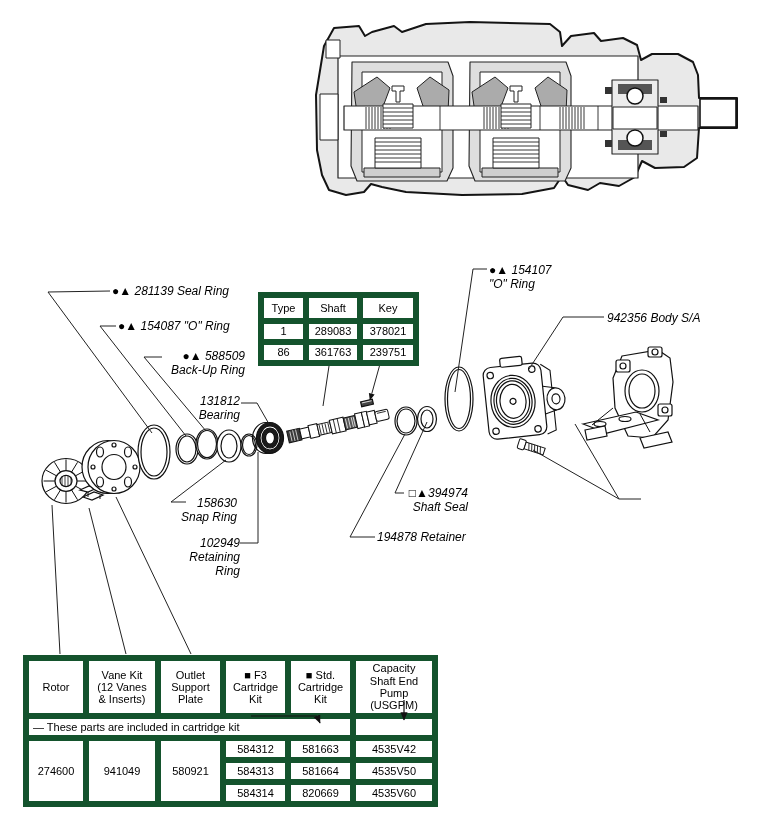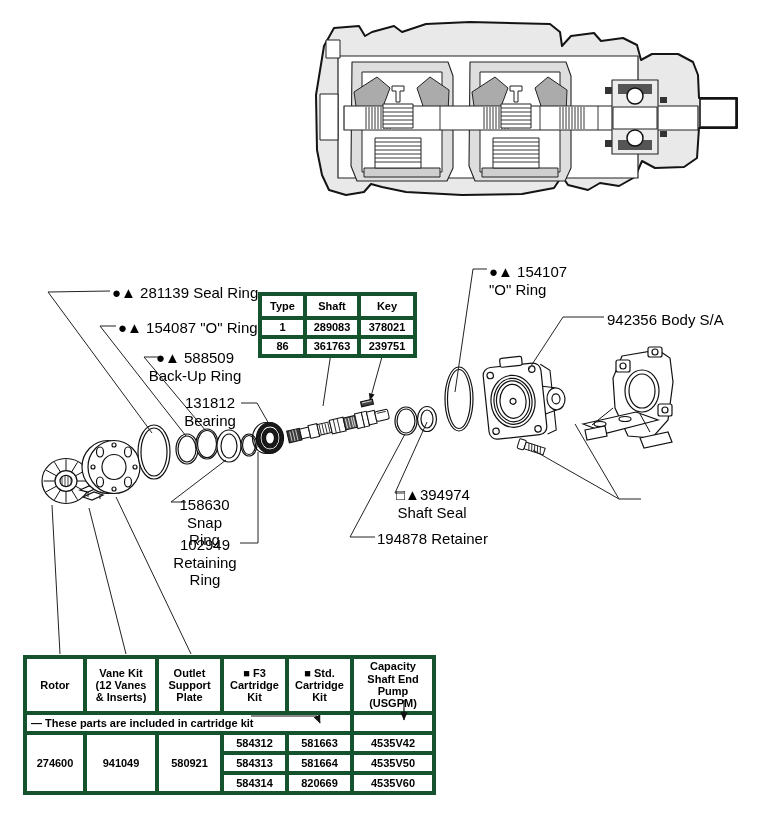--- a/index.html
+++ b/index.html
@@ -1,24 +1,24 @@
 <!DOCTYPE html>
 <html><head>
 <meta charset="utf-8">
 <style>
   html,body{margin:0;padding:0;background:#fff;}
   .page{position:relative;width:761px;height:827px;background:#fff;overflow:hidden;
         font-family:"Liberation Sans",sans-serif;color:#000;}
   svg.art{position:absolute;left:0;top:0;z-index:1;}
   svg.overlay{position:absolute;left:0;top:0;z-index:4;pointer-events:none;}
-  .lbl{position:absolute;z-index:3;font-size:15px;line-height:1.18;white-space:pre-line;}
-  .lbl.c{text-align:center;}
+  .lbl{position:absolute;z-index:3;font-size:12px;line-height:1.18;white-space:pre-line;font-style:italic;}
+  .lbl.c{text-align:right;}
   table.tbl{position:absolute;z-index:2;border-collapse:collapse;background:#fff;
             font-size:11px;line-height:1.12;}
-  table.tbl th,table.tbl td{border:4px solid #14532d;font-weight:bold;text-align:center;
+  table.tbl th,table.tbl td{border:6px solid #14532d;font-weight:normal;text-align:center;
             padding:0 2px;white-space:pre-line;}
   #shaftKeyTable{left:258px;top:292px;}
   #shaftKeyTable th{height:20px;}
   #shaftKeyTable td{height:15px;}
   #partsTable{left:23px;top:655px;}
   #partsTable th{height:52px;vertical-align:middle;}
   #partsTable td{height:16px;}
   #partsTable td.note{text-align:left;padding-left:4px;height:14px;margin-top:35px;}
 </style>
 </head>

